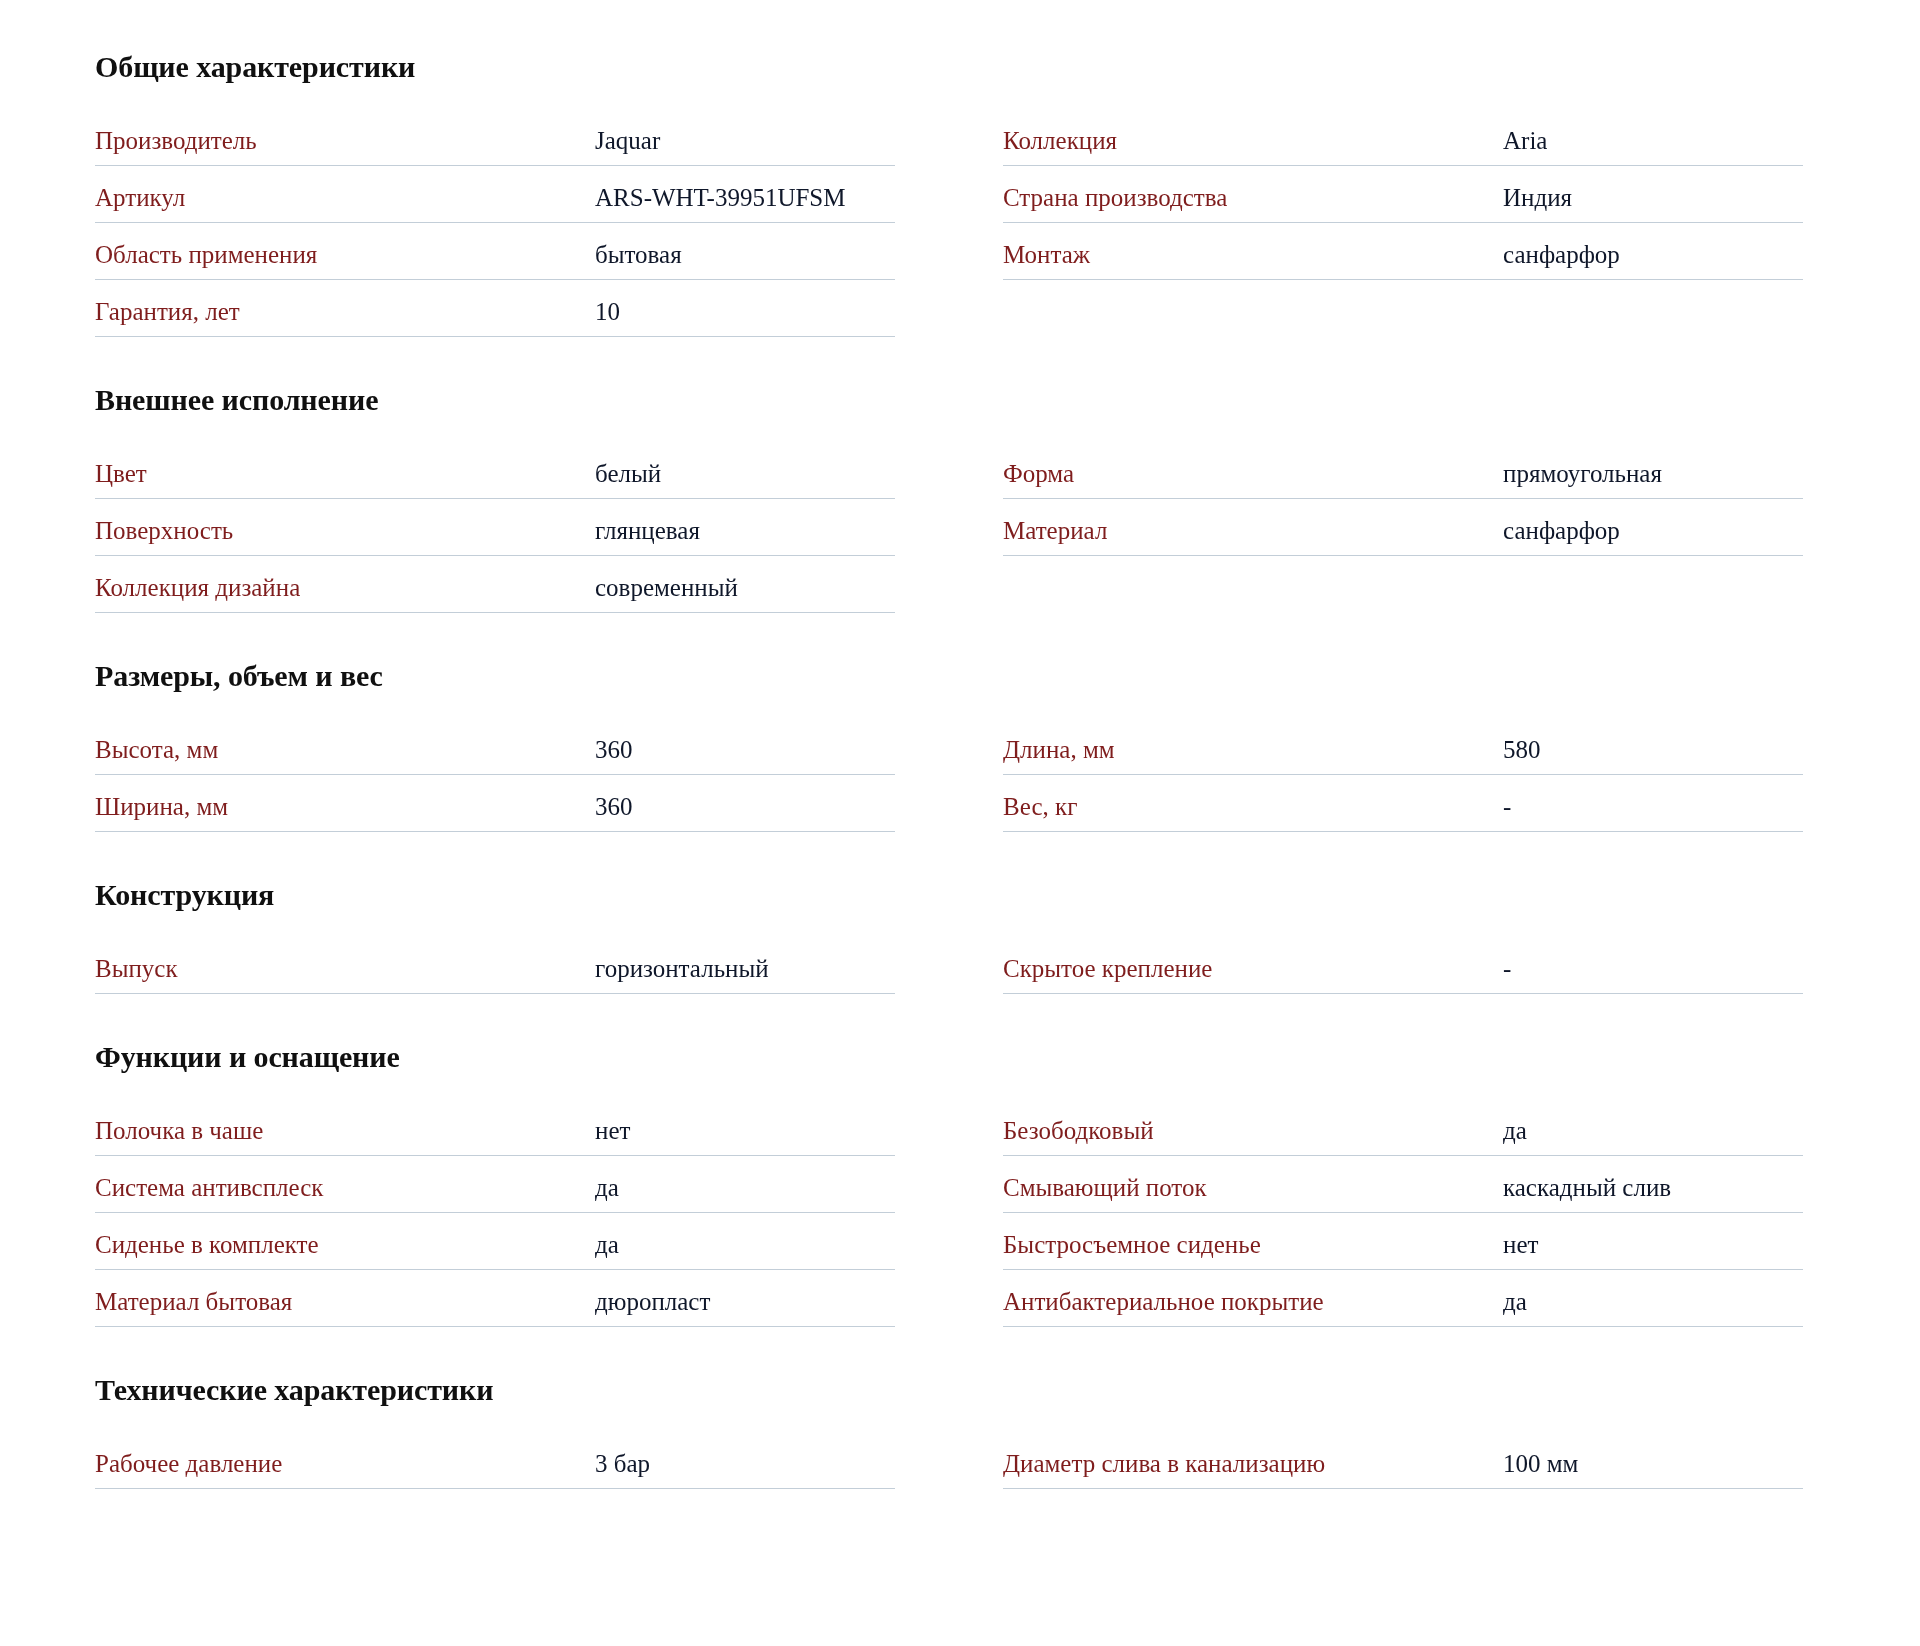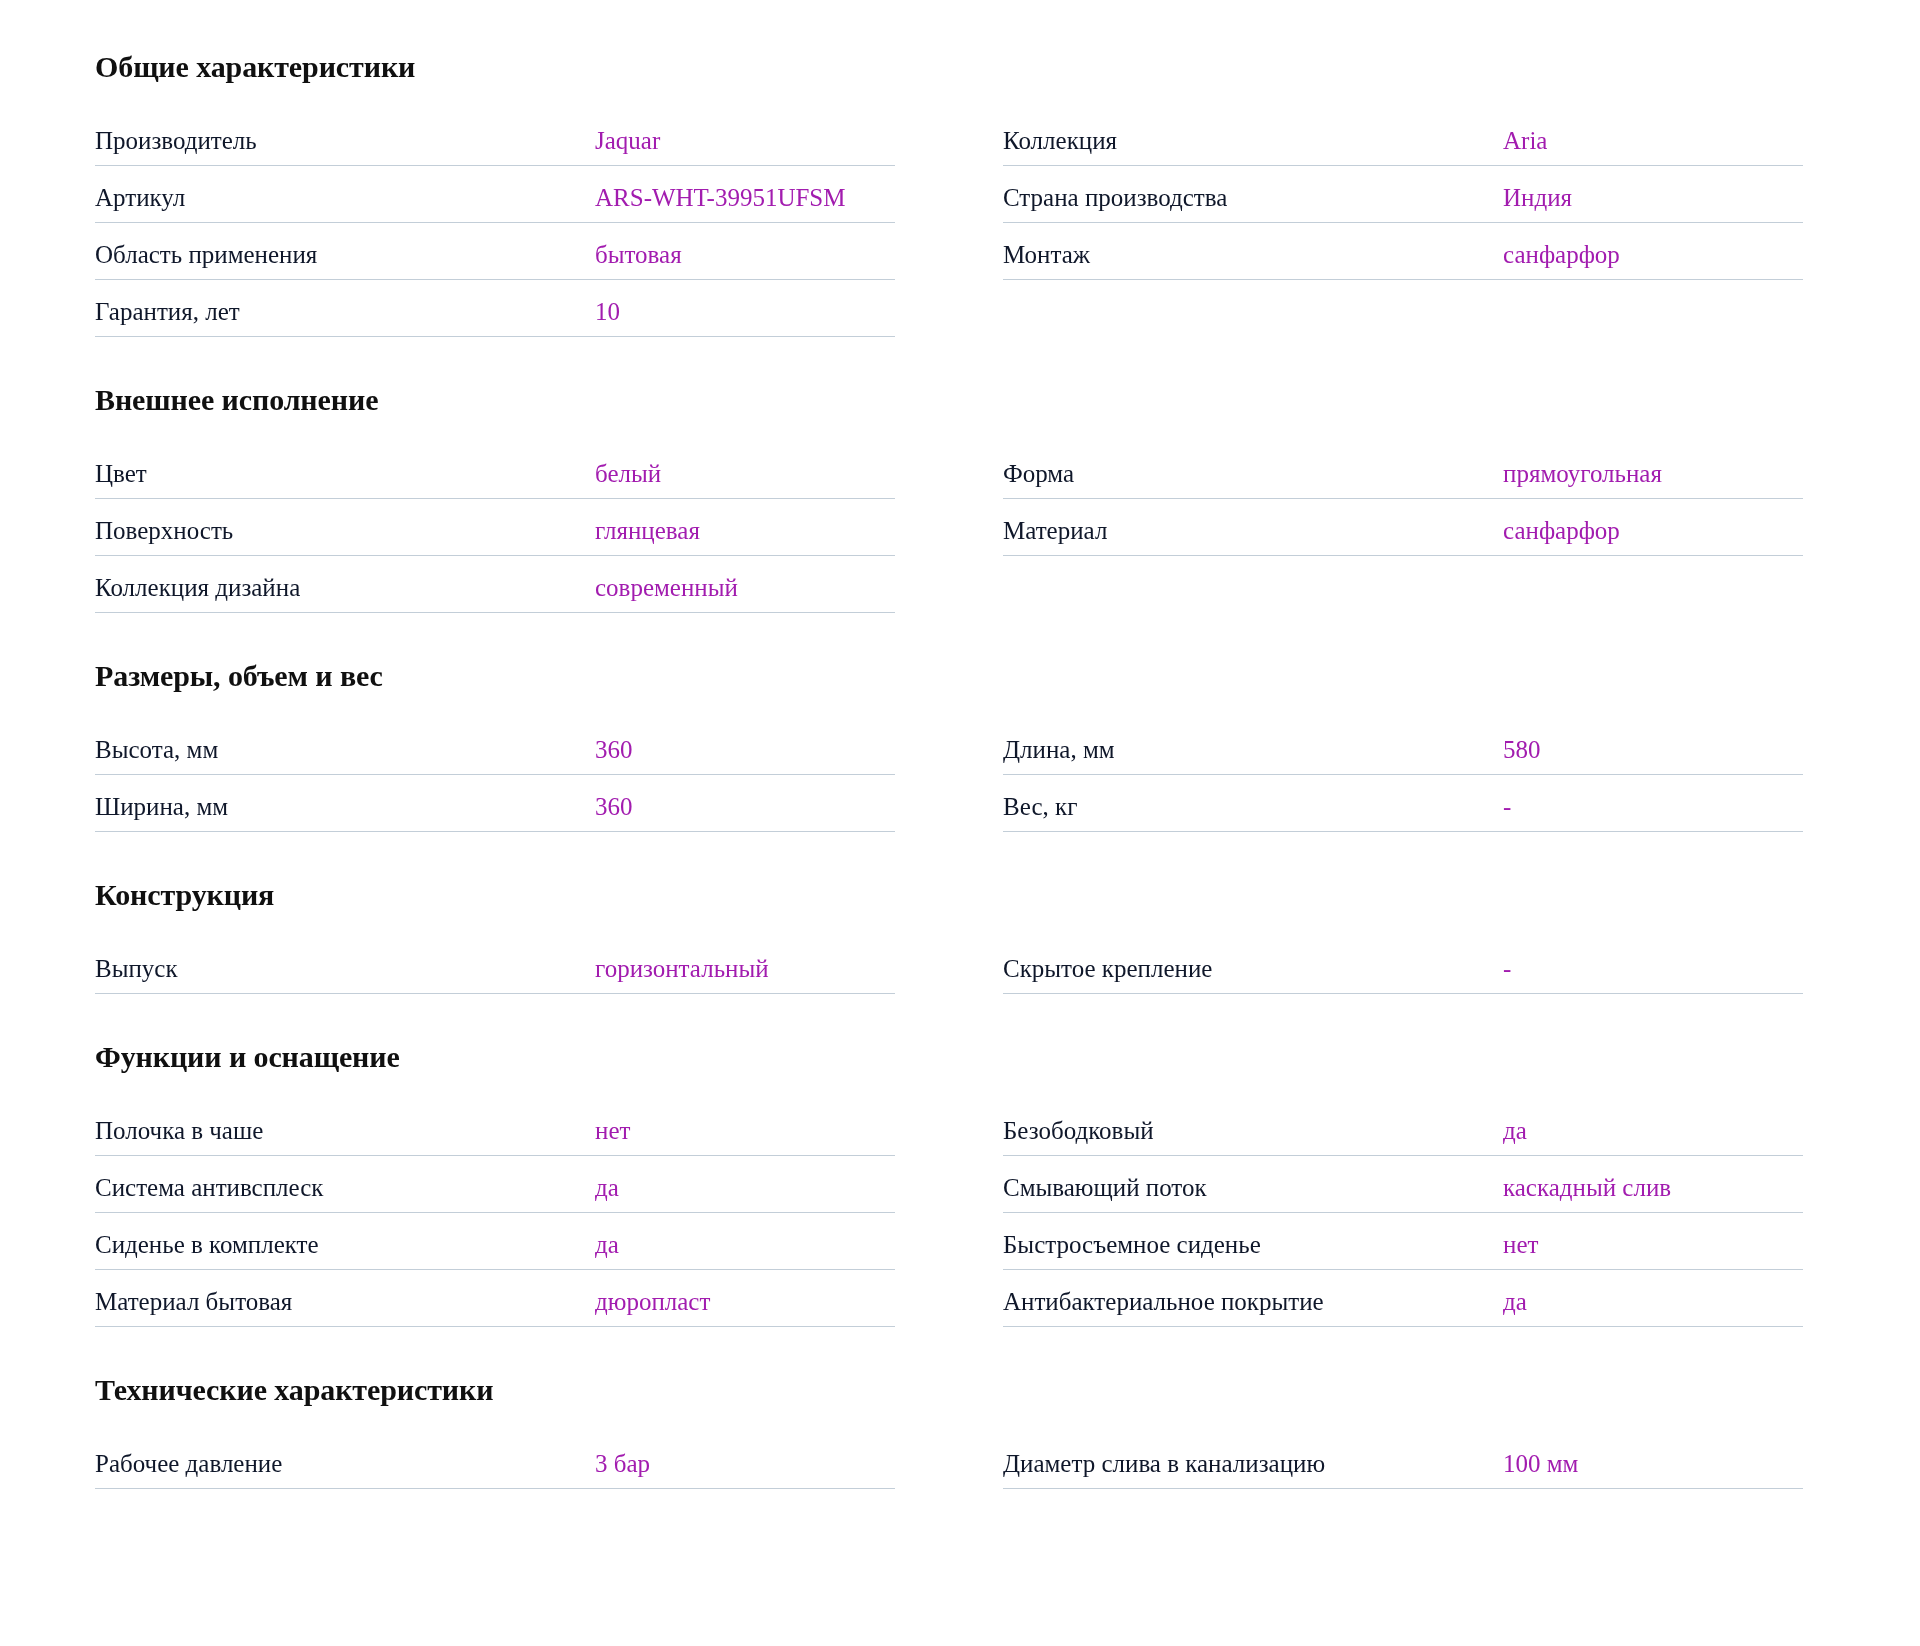--- a/index.html
+++ b/index.html
@@ -51,29 +51,29 @@
     align-items: flex-end;
     border-bottom: 1px solid #c3ced8;
     height: 57px;
     box-sizing: border-box;
     padding-bottom: 10px;
   }
   .spec-label {
     flex: 0 0 500px;
     font-size: 25px;
     line-height: 28px;
-    color: #0f172a;
+    color: #7f1d1d;
     white-space: nowrap;
     margin-top: 43px;
   }
   .spec-value {
     flex: 1 1 auto;
     font-size: 25px;
     line-height: 28px;
-    color: #a21caf;
+    color: #0f172a;
     white-space: nowrap;
   }
   .gap-after-section { height: 46px; }
 </style>
 </head>
 <body>
 
 <div class="page">
   <div id="sections-root">
       <div class="spec-section">

